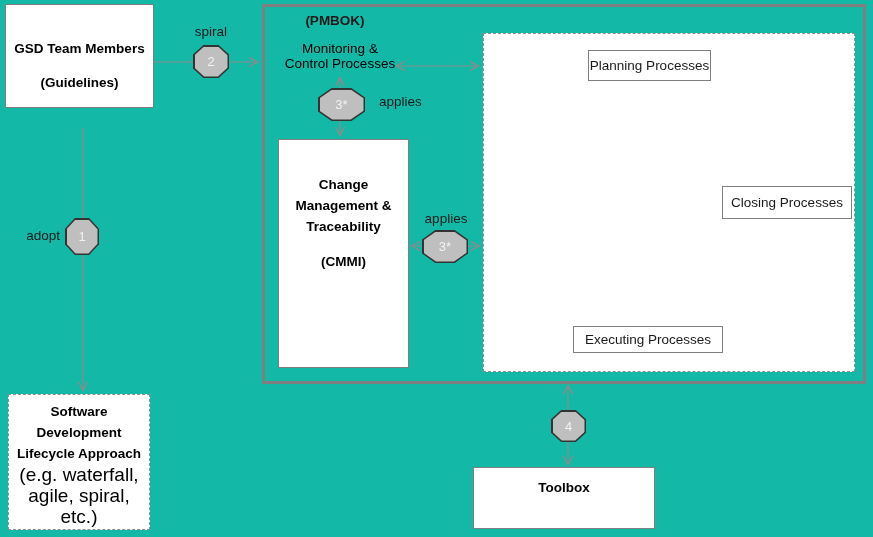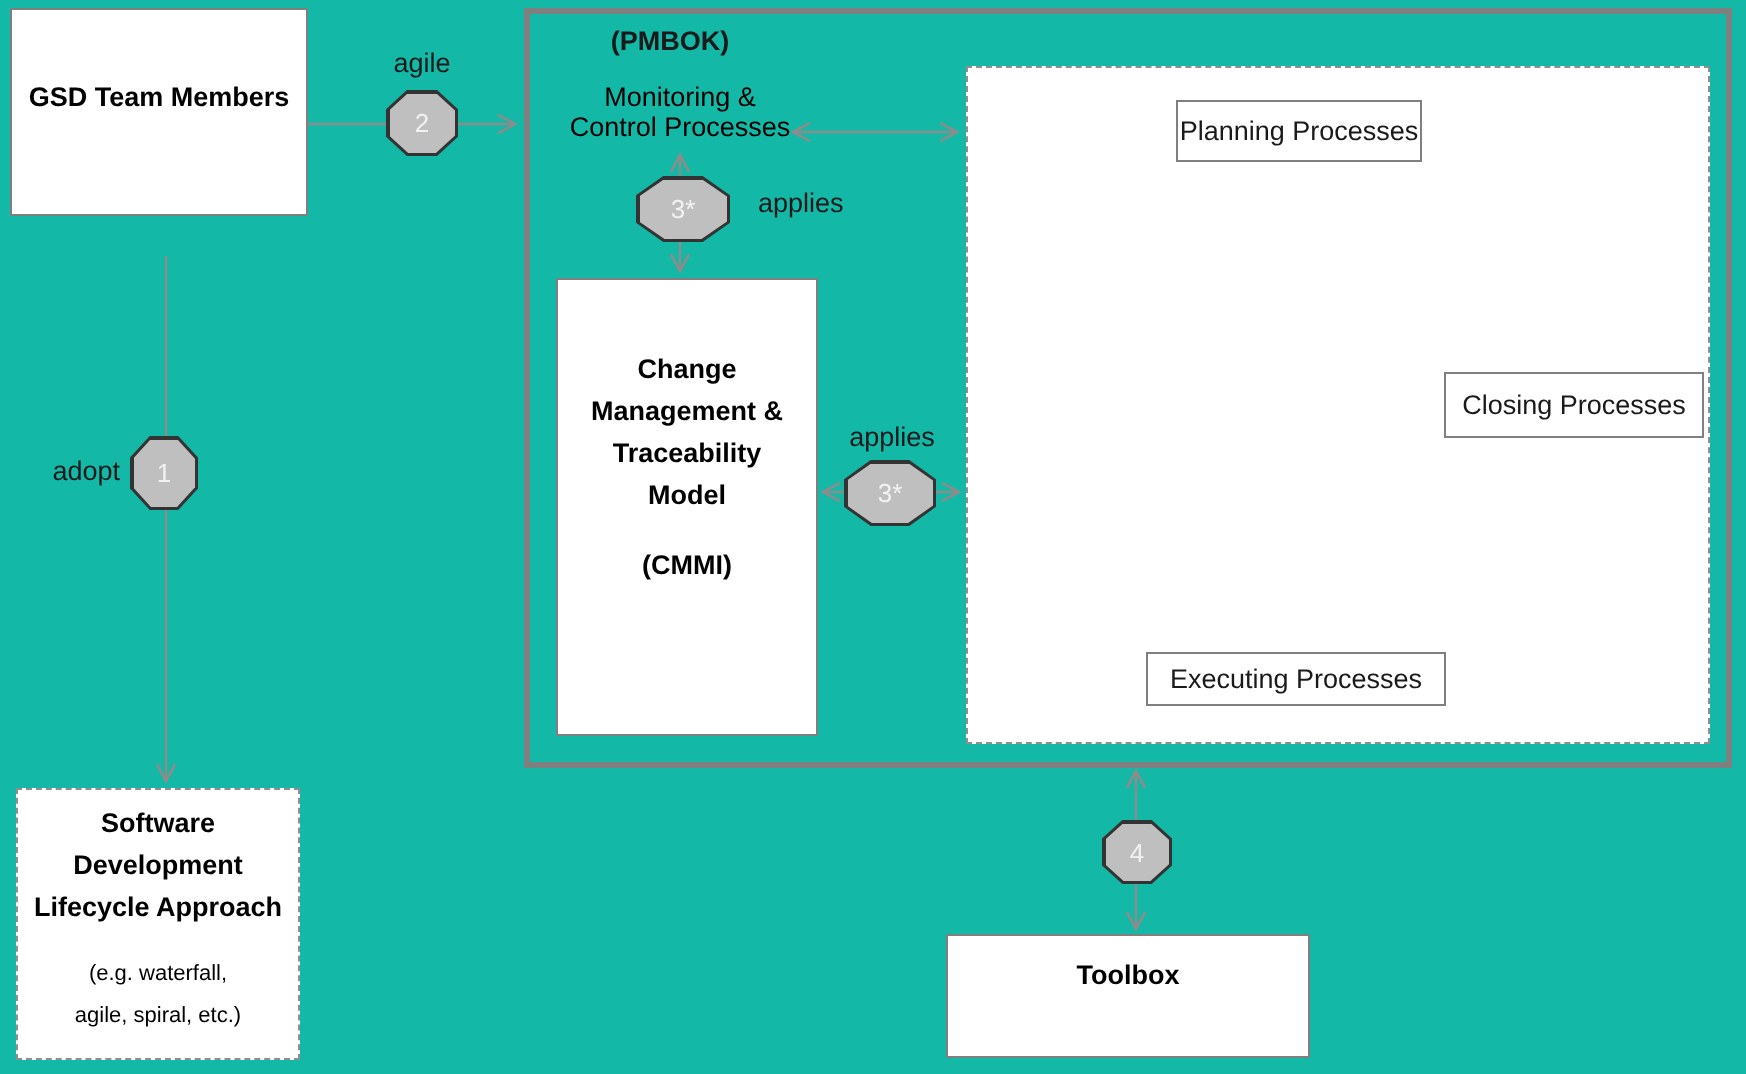--- a/index.html
+++ b/index.html
@@ -53,60 +53,60 @@
     </g>
   </svg>
 
   <div class="box thick" style="left:262px;top:4px;width:604px;height:380px;"></div>
   <div class="label bold" style="left:290px;top:13px;width:90px;text-align:center;">(PMBOK)</div>
 
   <div class="box dashed" style="left:483px;top:33px;width:372px;height:339px;"></div>
 
   <div class="box" style="left:5px;top:4px;width:149px;height:104px;">
     <div class="title-bold lh16" style="padding-top:36px;">GSD Team Members</div>
+    <div class="title-bold lh16" style="padding-top:18px;">(Guidelines)</div>
   </div>
 
   <div class="box dashed" style="left:8px;top:394px;width:142px;height:136px;">
     <div class="title-bold lh21" style="padding-top:6px;">
       <div>Software</div>
       <div>Development</div>
       <div>Lifecycle Approach</div>
     </div>
-    <div class="lh21" style="text-align:center;font-size:11px;margin-top:13px;">
+    <div class="lh21" style="text-align:center;font-size:19px;">
       <div>(e.g. waterfall,</div>
       <div>agile, spiral, etc.)</div>
     </div>
   </div>
 
   <div class="abs" style="left:283px;top:41px;width:114px;text-align:center;font-size:13.5px;line-height:15px;z-index:2;">
     <div>Monitoring &amp;</div>
     <div>Control Processes</div>
   </div>
 
   <div class="box" style="left:278px;top:139px;width:131px;height:229px;">
     <div class="title-bold lh21" style="padding-top:34px;">
       <div>Change</div>
       <div>Management &amp;</div>
       <div>Traceability</div>
-      <div>Model</div>
     </div>
     <div class="title-bold lh21" style="padding-top:14px;">(CMMI)</div>
   </div>
 
   <div class="box proc" style="left:588px;top:50px;width:123px;height:31px;">Planning Processes</div>
   <div class="box proc" style="left:722px;top:186px;width:130px;height:33px;">Closing Processes</div>
   <div class="box proc" style="left:573px;top:326px;width:150px;height:27px;">Executing Processes</div>
 
   <div class="box" style="left:473px;top:467px;width:182px;height:62px;">
     <div class="title-bold lh21" style="padding-top:9px;">
       <div>Toolbox</div>
     </div>
   </div>
 
-  <div class="label" style="left:180px;top:24px;width:62px;text-align:center;">agile</div>
+  <div class="label" style="left:180px;top:24px;width:62px;text-align:center;">spiral</div>
   <div class="label" style="left:20px;top:228px;width:40px;text-align:right;">adopt</div>
   <div class="label" style="left:379px;top:94px;">applies</div>
   <div class="label" style="left:422px;top:211px;width:48px;text-align:center;">applies</div>
 
   <div class="oct-outer" style="left:193px;top:45px;width:36px;height:33px;">
     <div class="oct-inner">2</div>
   </div>
   <div class="oct-outer" style="left:65px;top:218px;width:34px;height:37px;">
     <div class="oct-inner">1</div>
   </div>

